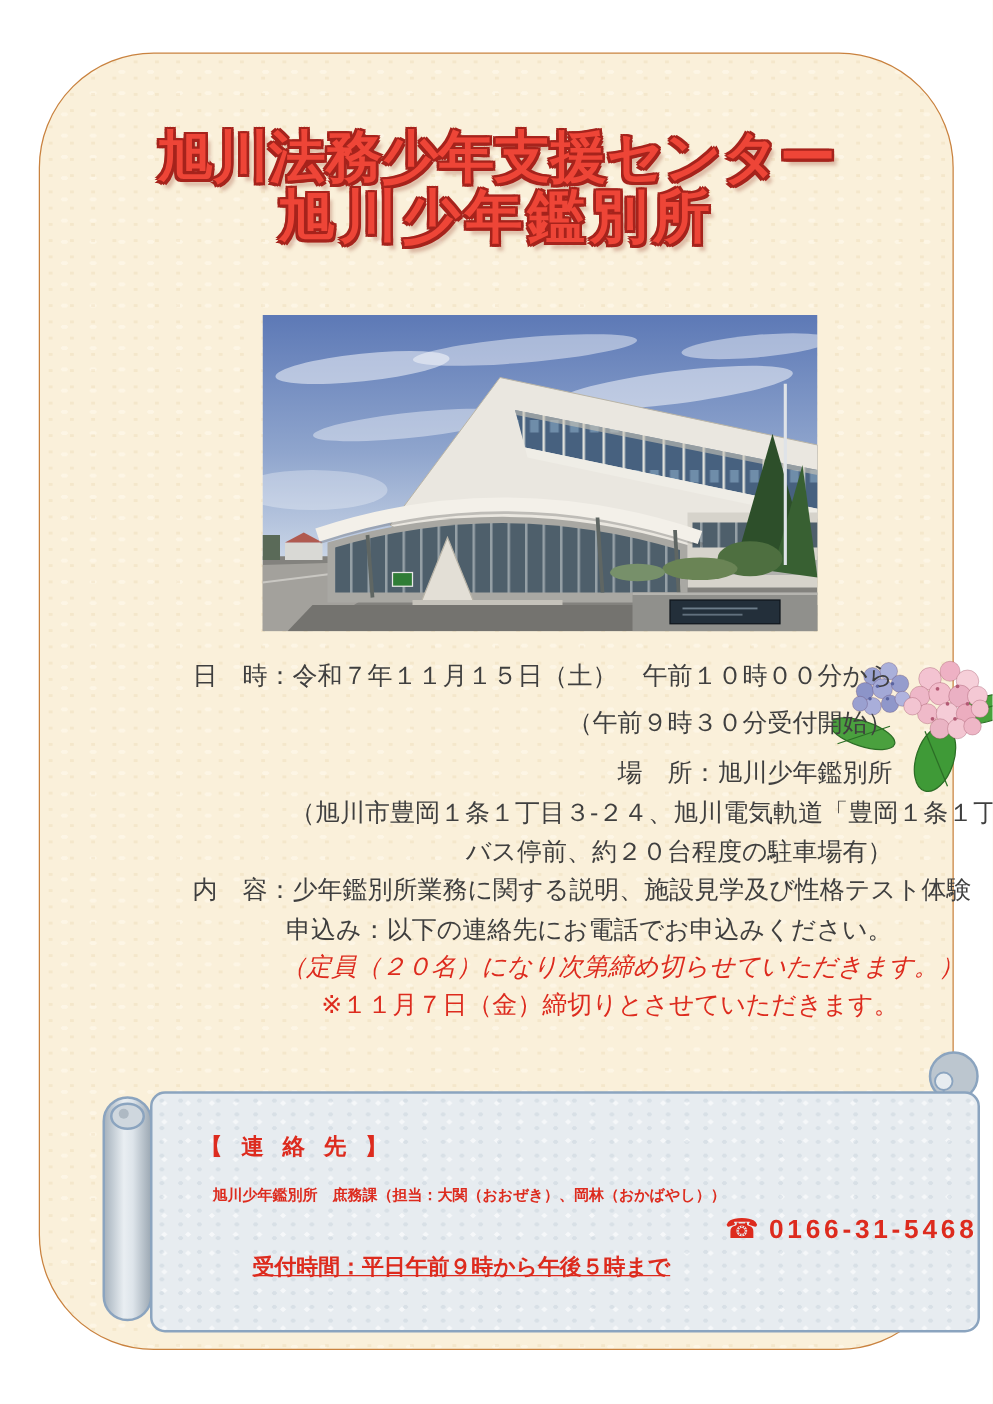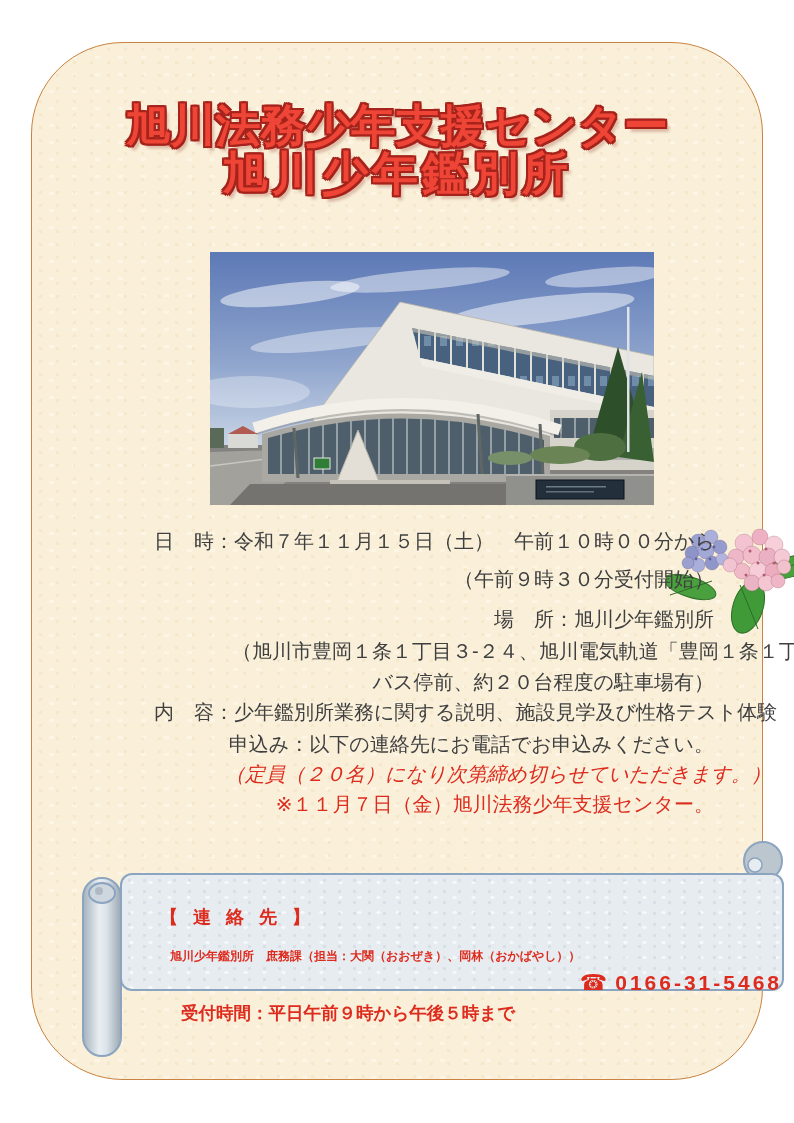--- a/index.html
+++ b/index.html
@@ -53,33 +53,33 @@
   
   .scroll-tube{position:absolute;left:50px;top:834px;width:40px;height:180px;
         box-sizing:border-box;border:2px solid #8ba4bf;border-radius:20px;
         background:linear-gradient(90deg,#a8b4bf,#e9eef2 42%,#dde4ea 62%,#9fabb6);}
   .scroll-tube::before{content:"";position:absolute;left:4px;top:3px;width:24px;height:18px;
         border-radius:50%;background:#cfd7de;border:2px solid #8ba4bf;}
   .scroll-tube::after{content:"";position:absolute;left:11px;top:8px;width:8px;height:8px;
         border-radius:50%;background:#aeb9c3;}
   .scroll-curl{position:absolute;left:704px;top:796px;width:54px;height:44px;}
   .scroll-curl svg{display:block;width:100%;height:100%;}
-  .scrollbox{position:absolute;left:88px;top:830px;width:664px;height:118px;
+  .scrollbox{position:absolute;left:88px;top:830px;width:664px;height:193px;
         box-sizing:border-box;border:2px solid #8ba4bf;border-radius:12px;
         background-color:#e7ecf0;
         background-image:
           radial-gradient(rgba(176,192,205,.28) 17%, rgba(0,0,0,0) 18%),
           radial-gradient(rgba(255,255,255,.6) 15%, rgba(0,0,0,0) 16%);
         background-size:15px 11px,19px 15px;
         padding-top:30px;color:#dd2b1e;font-weight:bold;}
   .c-head{margin-left:38px;font-size:18px;letter-spacing:5px;}
   .c-org{margin-left:48px;margin-top:19px;font-size:12px;white-space:nowrap;}
   .c-phone{margin-left:107px;margin-top:5px;font-size:21px;letter-spacing:3px;text-align:right;}
   .ph-ic{font-size:22px;letter-spacing:0;margin-right:8px;}
-  .c-hours{margin-left:59px;margin-top:5px;font-size:17.5px;}
+  .c-hours{margin-left:80px;margin-top:5px;font-size:17.5px;text-decoration:underline;}
 </style>
 </head>
 <body>
 
 <div class="sheet">
 
   <header class="title">
     <div class="title-line t2">旭川法務少年支援センター</div>
     <div class="title-line t1">旭川少年鑑別所</div>
   </header>
@@ -209,21 +209,21 @@
 
   <section class="info">
     <div class="iline i0">日　時：令和７年１１月１５日（土）　午前１０時００分から</div>
     <div class="iline i1">（午前９時３０分受付開始）</div>
     <div class="iline i2">場　所：旭川少年鑑別所</div>
     <div class="iline i3">（旭川市豊岡１条１丁目３‐２４、旭川電気軌道「豊岡１条１丁目」</div>
     <div class="iline i4">バス停前、約２０台程度の駐車場有）</div>
     <div class="iline i5">内　容：少年鑑別所業務に関する説明、施設見学及び性格テスト体験</div>
     <div class="iline i6">申込み：以下の連絡先にお電話でお申込みください。</div>
     <div class="iline i7">（定員（２０名）になり次第締め切らせていただきます。）</div>
-    <div class="iline i8">※１１月７日（金）旭川法務少年支援センター。</div>
+    <div class="iline i8">※１１月７日（金）締切りとさせていただきます。</div>
   </section>
 
   <div class="scroll-curl">
     <svg viewBox="0 0 54 44" aria-hidden="true">
       <circle cx="27" cy="22" r="19" fill="#bcc6cf" stroke="#8ba4bf" stroke-width="2"></circle>
       <circle cx="19" cy="26" r="7" fill="#e7ecf0" stroke="#8ba4bf" stroke-width="1.5"></circle>
       <path d="M19,33 L19,43" stroke="#8ba4bf" stroke-width="1.5"></path>
     </svg>
   </div>
   <div class="scroll-tube"></div>

